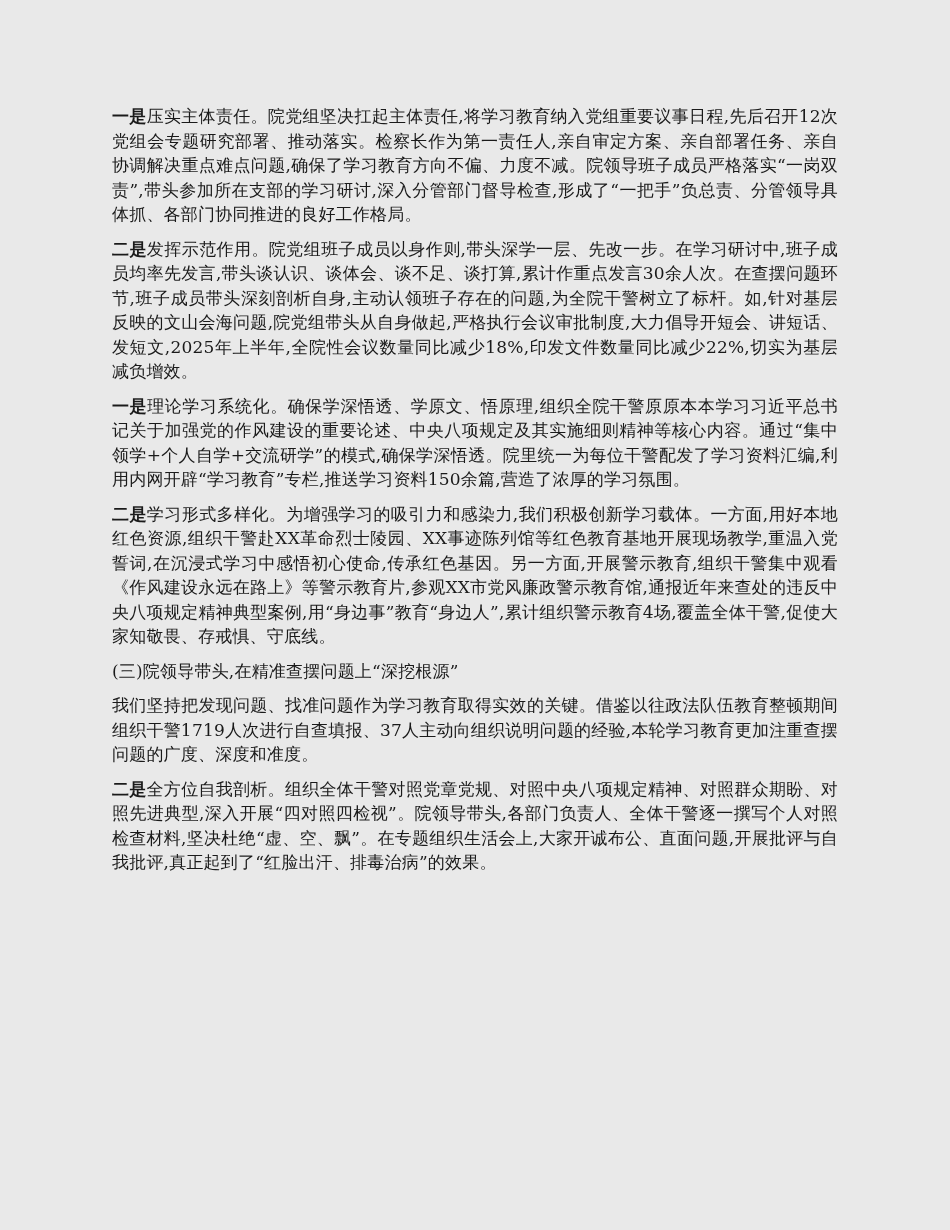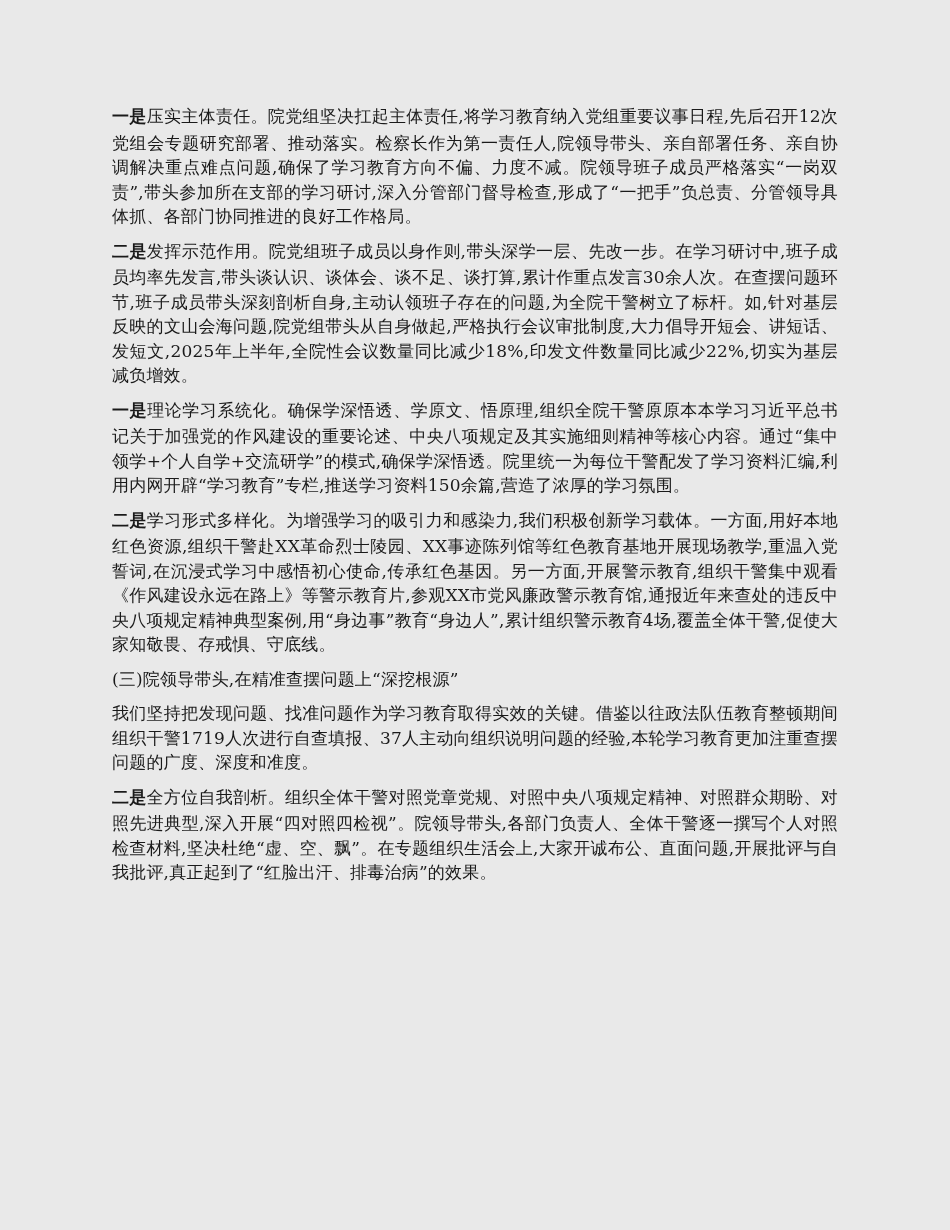--- a/index.html
+++ b/index.html
@@ -23,29 +23,28 @@
   p.para {
     font-size: 17px;
     line-height: 24.5px;
     letter-spacing: 0.2px;
     text-align: justify;
     margin-bottom: 10px;
     word-break: break-all;
   }
   p.para strong {
     font-weight: bold;
-    font-family: Liberation Mono, monospace;
   }
 </style>
 </head>
 <body style="background: rgb(233, 233, 233); color: rgb(26, 26, 26);">
 
 <div class="doc-page">
   <div class="doc-body">
-      <p class="para"><strong>一是</strong><span>压实主体责任。院党组坚决扛起主体责任,将学习教育纳入党组重要议事日程,先后召开12次党组会专题研究部署、推动落实。检察长作为第一责任人,院领导带头、亲自部署任务、亲自协调解决重点难点问题,确保了学习教育方向不偏、力度不减。院领导班子成员严格落实“一岗双责”,带头参加所在支部的学习研讨,深入分管部门督导检查,形成了“一把手”负总责、分管领导具体抓、各部门协同推进的良好工作格局。</span></p>
+      <p class="para"><strong>一是</strong><span>压实主体责任。院党组坚决扛起主体责任,将学习教育纳入党组重要议事日程,先后召开12次党组会专题研究部署、推动落实。检察长作为第一责任人,亲自审定方案、亲自部署任务、亲自协调解决重点难点问题,确保了学习教育方向不偏、力度不减。院领导班子成员严格落实“一岗双责”,带头参加所在支部的学习研讨,深入分管部门督导检查,形成了“一把手”负总责、分管领导具体抓、各部门协同推进的良好工作格局。</span></p>
       <p class="para"><strong>二是</strong><span>发挥示范作用。院党组班子成员以身作则,带头深学一层、先改一步。在学习研讨中,班子成员均率先发言,带头谈认识、谈体会、谈不足、谈打算,累计作重点发言30余人次。在查摆问题环节,班子成员带头深刻剖析自身,主动认领班子存在的问题,为全院干警树立了标杆。如,针对基层反映的文山会海问题,院党组带头从自身做起,严格执行会议审批制度,大力倡导开短会、讲短话、发短文,2025年上半年,全院性会议数量同比减少18%,印发文件数量同比减少22%,切实为基层减负增效。</span></p>
       <p class="para"><strong>一是</strong><span>理论学习系统化。确保学深悟透、学原文、悟原理,组织全院干警原原本本学习习近平总书记关于加强党的作风建设的重要论述、中央八项规定及其实施细则精神等核心内容。通过“集中领学+个人自学+交流研学”的模式,确保学深悟透。院里统一为每位干警配发了学习资料汇编,利用内网开辟“学习教育”专栏,推送学习资料150余篇,营造了浓厚的学习氛围。</span></p>
       <p class="para"><strong>二是</strong><span>学习形式多样化。为增强学习的吸引力和感染力,我们积极创新学习载体。一方面,用好本地红色资源,组织干警赴XX革命烈士陵园、XX事迹陈列馆等红色教育基地开展现场教学,重温入党誓词,在沉浸式学习中感悟初心使命,传承红色基因。另一方面,开展警示教育,组织干警集中观看《作风建设永远在路上》等警示教育片,参观XX市党风廉政警示教育馆,通报近年来查处的违反中央八项规定精神典型案例,用“身边事”教育“身边人”,累计组织警示教育4场,覆盖全体干警,促使大家知敬畏、存戒惧、守底线。</span></p>
       <p class="para"><span>(三)院领导带头,在精准查摆问题上“深挖根源”</span></p>
       <p class="para"><span>我们坚持把发现问题、找准问题作为学习教育取得实效的关键。借鉴以往政法队伍教育整顿期间组织干警1719人次进行自查填报、37人主动向组织说明问题的经验,本轮学习教育更加注重查摆问题的广度、深度和准度。</span></p>
       <p class="para"><strong>二是</strong><span>全方位自我剖析。组织全体干警对照党章党规、对照中央八项规定精神、对照群众期盼、对照先进典型,深入开展“四对照四检视”。院领导带头,各部门负责人、全体干警逐一撰写个人对照检查材料,坚决杜绝“虚、空、飘”。在专题组织生活会上,大家开诚布公、直面问题,开展批评与自我批评,真正起到了“红脸出汗、排毒治病”的效果。</span></p>
     </div>
 </div>
 
 </body></html>

